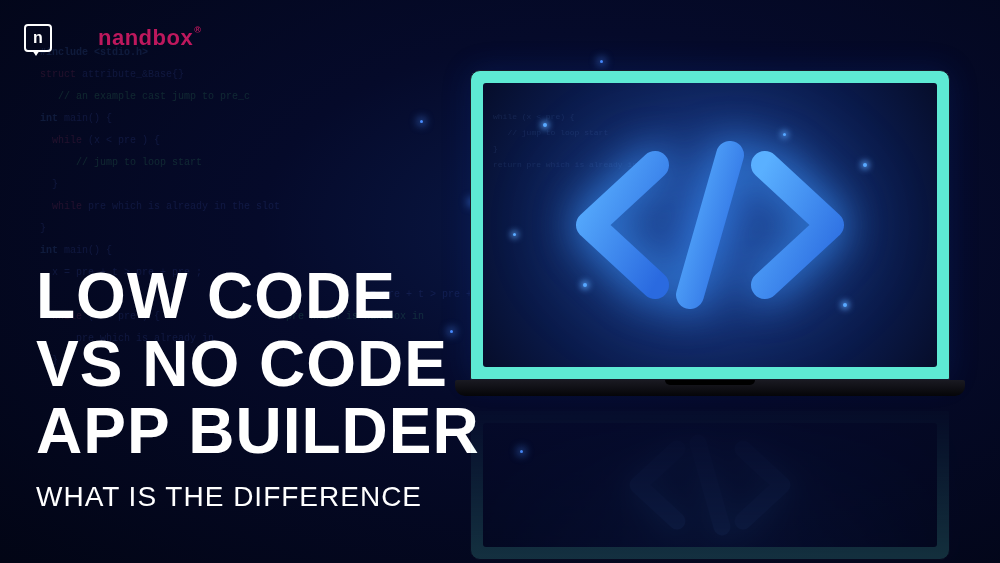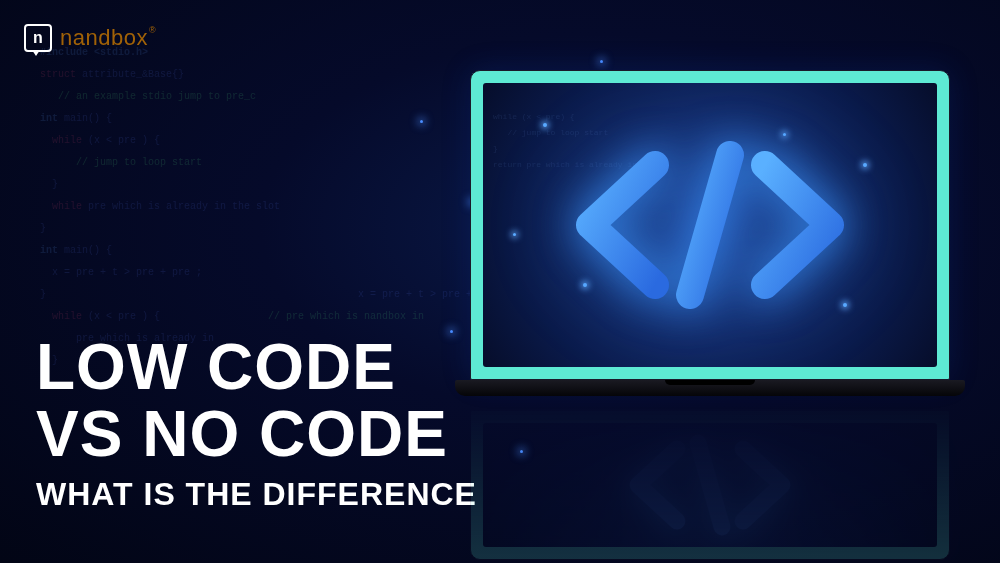--- a/index.html
+++ b/index.html
@@ -74,23 +74,24 @@
       border-right: 4px solid transparent;
       border-top: 6px solid #ffffff;
     }
     .logo-n {
       font-weight: 700;
       font-size: 16px;
       color: #ffffff;
     }
     .logo-text {
       font-size: 22px;
-      font-weight: 400;
+      font-weight: 700;
       letter-spacing: 0.5px;
-      color: #a16207;
+      color: #be185d;
+      margin-left: 38px;
     }
     .logo-reg {
       font-size: 9px;
       vertical-align: top;
       margin-left: 1px;
     }
     
     
     .headline {
       position: absolute;
@@ -99,25 +100,25 @@
       color: #ffffff;
     }
     .headline-main {
       font-size: 64px;
       font-weight: 800;
       line-height: 1.05;
       letter-spacing: 1px;
       text-transform: uppercase;
     }
     .headline-sub {
-      font-size: 32px;
-      font-weight: 700;
+      font-size: 28px;
+      font-weight: 400;
       letter-spacing: 1px;
       text-transform: uppercase;
-      margin-top: 8px;
+      margin-top: 16px;
     }
     
     
     .laptop {
       position: absolute;
       right: 40px;
       top: 70px;
       width: 490px;
     }
     .laptop-screen-bezel {
@@ -204,21 +205,21 @@
       padding: 10px;
       white-space: pre;
     }
   </style>
 </head>
 <body>
 
 <div class="code-bg">
 <span class="blue">#include &lt;stdio.h&gt;</span>
 <span class="red">struct</span> attribute_&amp;Base{}
-   <span class="green">// an example stdio jump to pre_c</span>
+   <span class="green">// an example cast jump to pre_c</span>
 <span class="blue">int</span> main() {
   <span class="red">while</span> (x &lt; pre ) {
       <span class="green">// jump to loop start</span>
   }
   <span class="red">while</span> pre which is already in the slot
 }
 <span class="blue">int</span> main() {
   x = pre + t &gt; pre + pre ;
 }                                                    x = pre + t &gt; pre + pre
   <span class="red">while</span> (x &lt; pre ) {                  <span class="green">// pre which is nandbox in</span>
@@ -237,20 +238,21 @@
     <span class="logo-n">n</span>
   </span>
   <span class="logo-text">
     <span>nandbox</span><span class="logo-reg">®</span>
   </span>
 </div>
 
 <div class="headline">
   <div class="headline-main">LOW CODE</div>
   <div class="headline-main">VS NO CODE</div>
+  <div class="headline-main">APP BUILDER</div>
   <div class="headline-sub">WHAT IS THE DIFFERENCE</div>
 </div>
 
 <div class="laptop">
   <div class="laptop-screen-bezel">
     <div class="laptop-screen">
       <div class="screen-code">
 while (x &lt; pre) {
    // jump to loop start
 }

